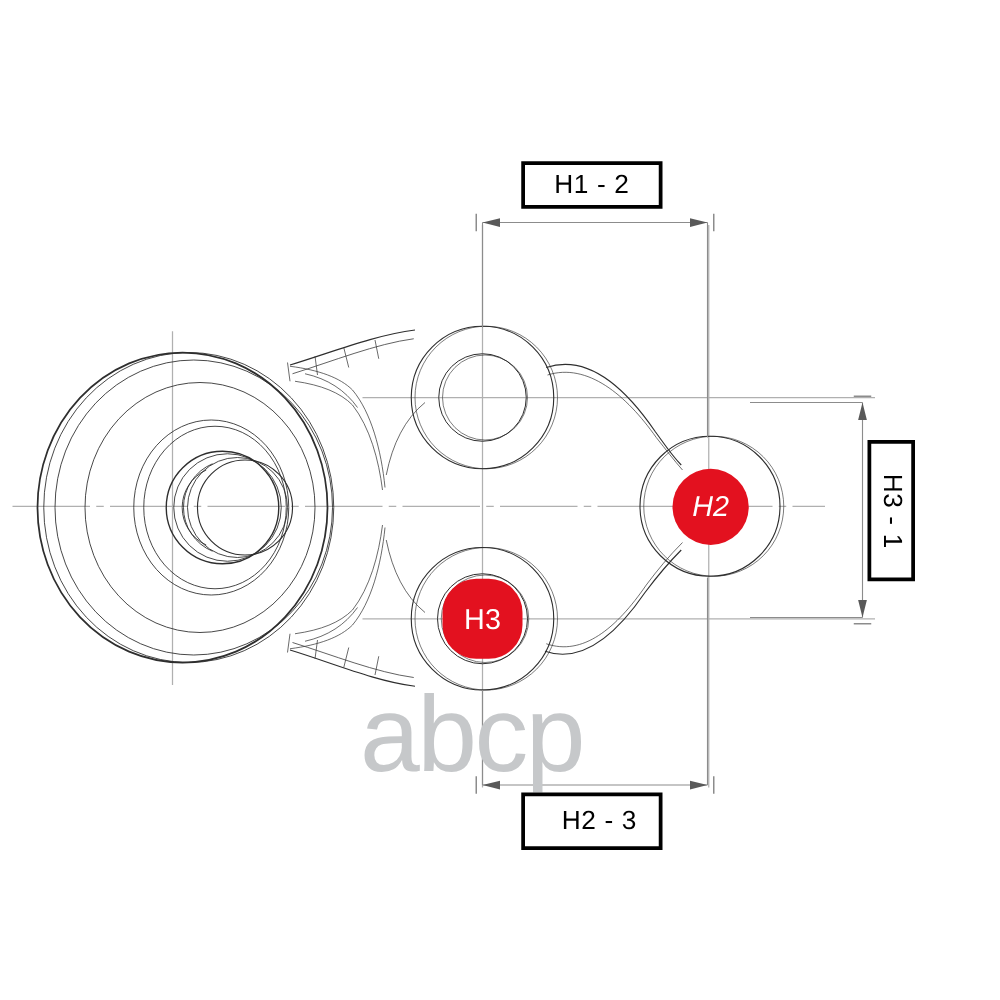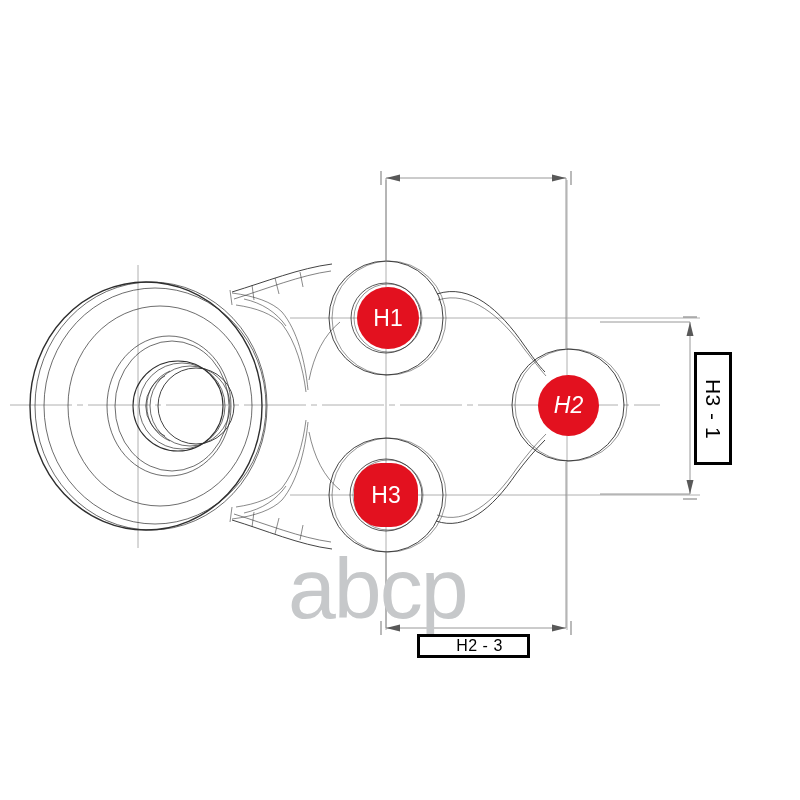--- a/index.html
+++ b/index.html
@@ -40,22 +40,22 @@
     left: 417px;
     top: 129px;
     width: 113px;
     height: 38px;
     font-size: 21px;
   }
   #dim-label-h2-3 {
     left: 417px;
     top: 634px;
     width: 113px;
-    height: 24px;
-    font-size: 16px;
+    height: 46px;
+    font-size: 21px;
     padding-left: 12px;
   }
   #dim-label-h3-1 {
     left: 694px;
     top: 352px;
     width: 38px;
     height: 113px;
     font-size: 21px;
   }
   #dim-label-h3-1 .rot {
@@ -218,24 +218,24 @@
       <polygon points="690,322 686.5,336 693.5,336" stroke="none"></polygon>
       <polygon points="690,494 686.5,480 693.5,480" stroke="none"></polygon>
       <line x1="683" y1="317" x2="697" y2="317" stroke-width="1.2"></line>
       <line x1="683" y1="499" x2="697" y2="499" stroke-width="1.2"></line>
     </g>
 
   </svg>
 
   <div id="watermark">abcp</div>
 
-  <div id="hole-h1" class="hole-label">H1</div>
   <div id="hole-h2" class="hole-label">H2</div>
   <div id="hole-h3" class="hole-label">H3</div>
 
+  <div id="dim-label-h1-2" class="dim-box">H1 - 2</div>
 
   <div id="dim-label-h2-3" class="dim-box">H2 - 3</div>
 
   <div id="dim-label-h3-1" class="dim-box">
     <span class="rot">H3 - 1</span>
   </div>
 
 </div>
 
 </body></html>

